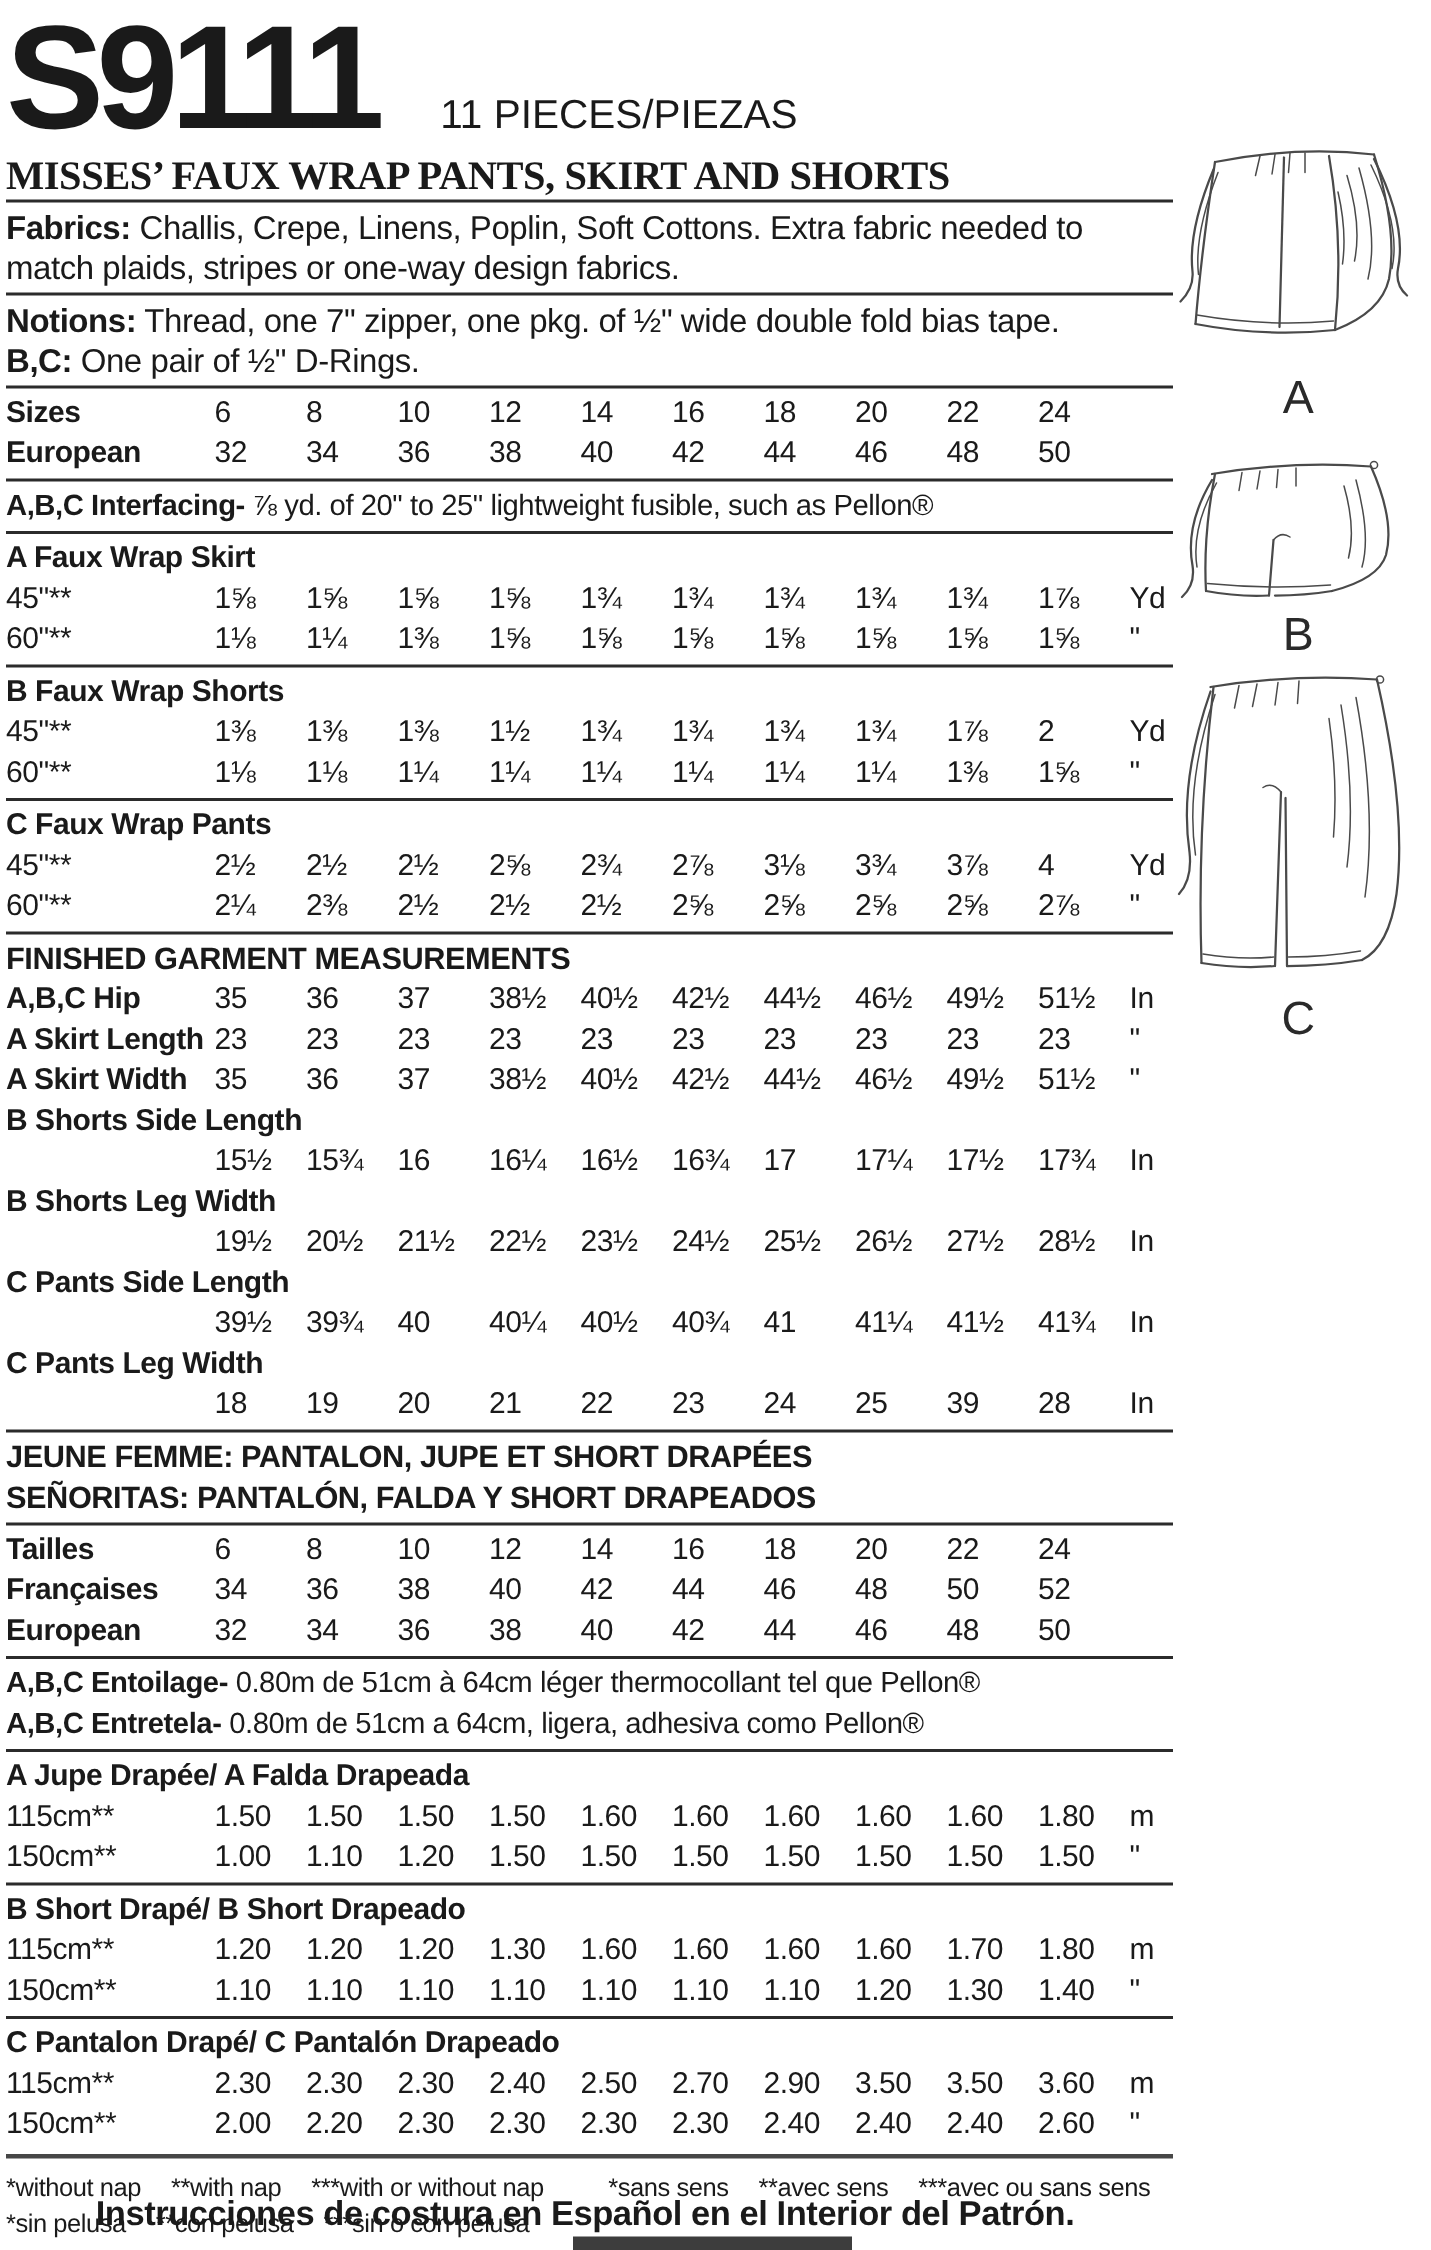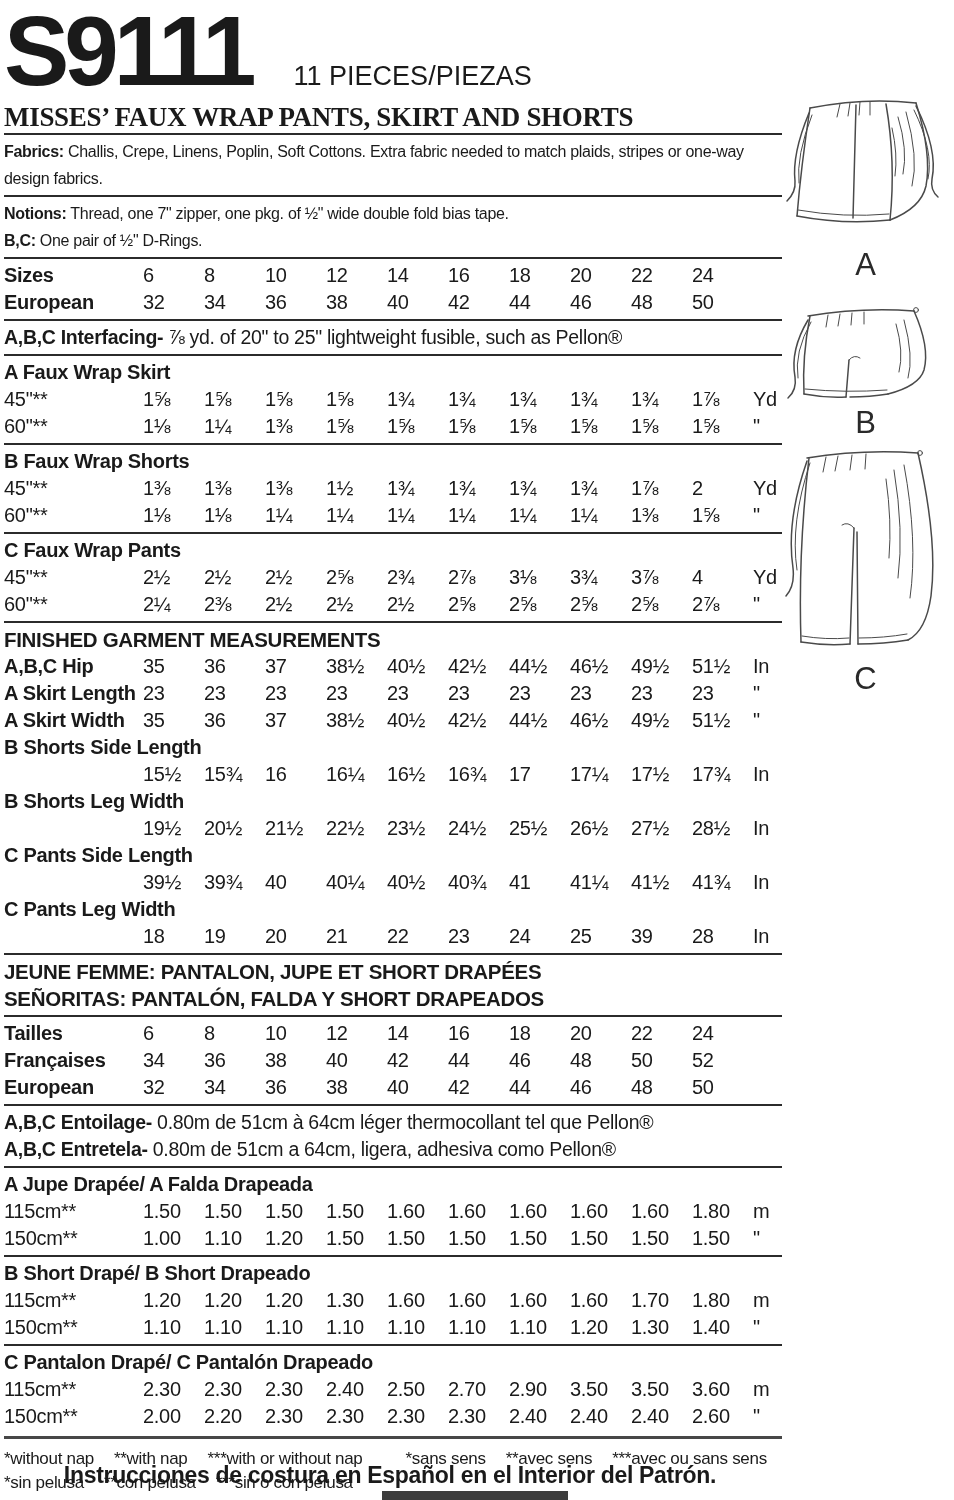--- a/index.html
+++ b/index.html
@@ -10,21 +10,21 @@
     color:#1a1a1a; letter-spacing:-0.3px;
   }
   .content { position:absolute; left:4px; top:0; width:778px; }
   
   .hdr { display:flex; align-items:flex-end; height:92px; margin-top:2px; }
   .pattern-number { font-size:98px; font-weight:700; line-height:86px; letter-spacing:-5px; }
   .pieces { font-size:27px; font-weight:400; margin-left:42px; margin-bottom:2px; letter-spacing:0; }
   .main-title { font-size:27px; font-weight:700; margin-top:10px; line-height:26px;font-family:Liberation Serif, serif; }
   .rule { border-top:2px solid #2b2b2b; margin:3px 0; }
   .rule.thick { border-top:3px solid #474747; margin:6px 0 8px 0; }
-  .para { font-size:16px; line-height:27px; }
+  .para { font-size:22px; line-height:27px; }
   .para b { font-weight:700; }
   
   .grid-row { display:grid; grid-template-columns:139px repeat(10,61px) 1fr; font-size:20px; line-height:27px; align-items:baseline; }
   .grid-row .lab { white-space:nowrap; }
   .grid-row .lab.b { font-weight:700; }
   .heading { font-weight:700; font-size:20px; line-height:27px; }
   .heading.caps { font-size:20.5px; }
   .inline-note { font-size:19.5px; line-height:27px; }
   .inline-note b { font-weight:700; }
   

